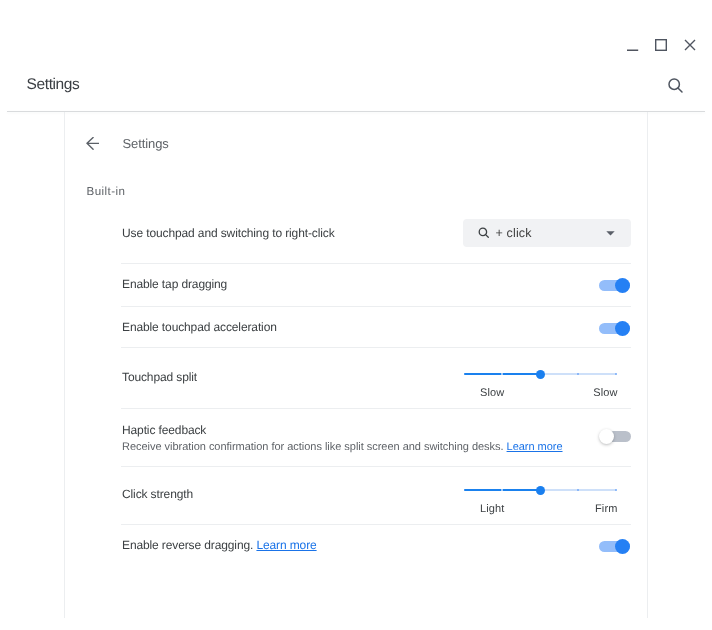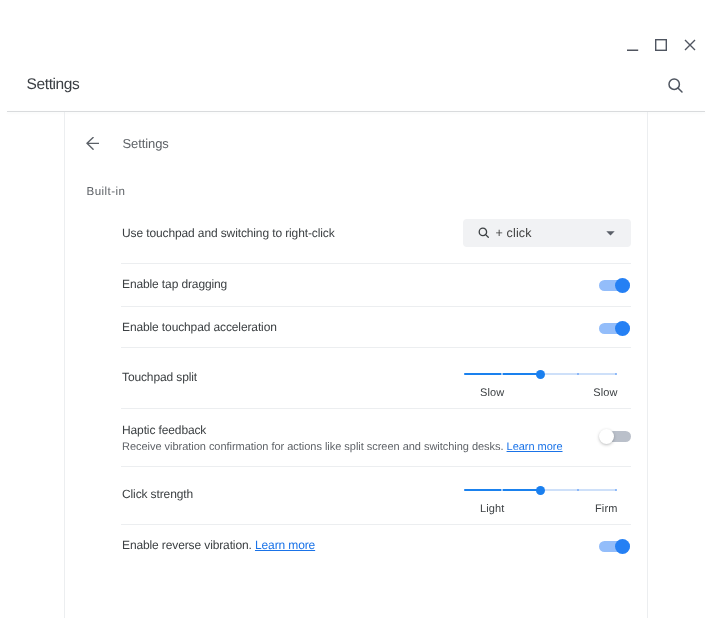--- a/index.html
+++ b/index.html
@@ -204,21 +204,21 @@
         <span class="sl-knob" style="left:71.5px"></span>
         <span class="sl-labels">
           <span class="sl-lo">Light</span>
           <span class="sl-hi">Firm</span>
         </span>
       </div>
     </div>
 
     <div class="row" style="height:45px">
       <div class="rtext" style="top:13px">
-        <div class="rlabel"><span>Enable reverse vibration.</span> <a class="lm" href="#">Learn more</a></div>
+        <div class="rlabel"><span>Enable reverse dragging.</span> <a class="lm" href="#">Learn more</a></div>
       </div>
       <div class="toggle on" style="left:477.5px;top:13.5px">
         <span class="tg-track"></span>
         <span class="tg-knob"></span>
       </div>
     </div>
 
   </div>
 </div>
 

